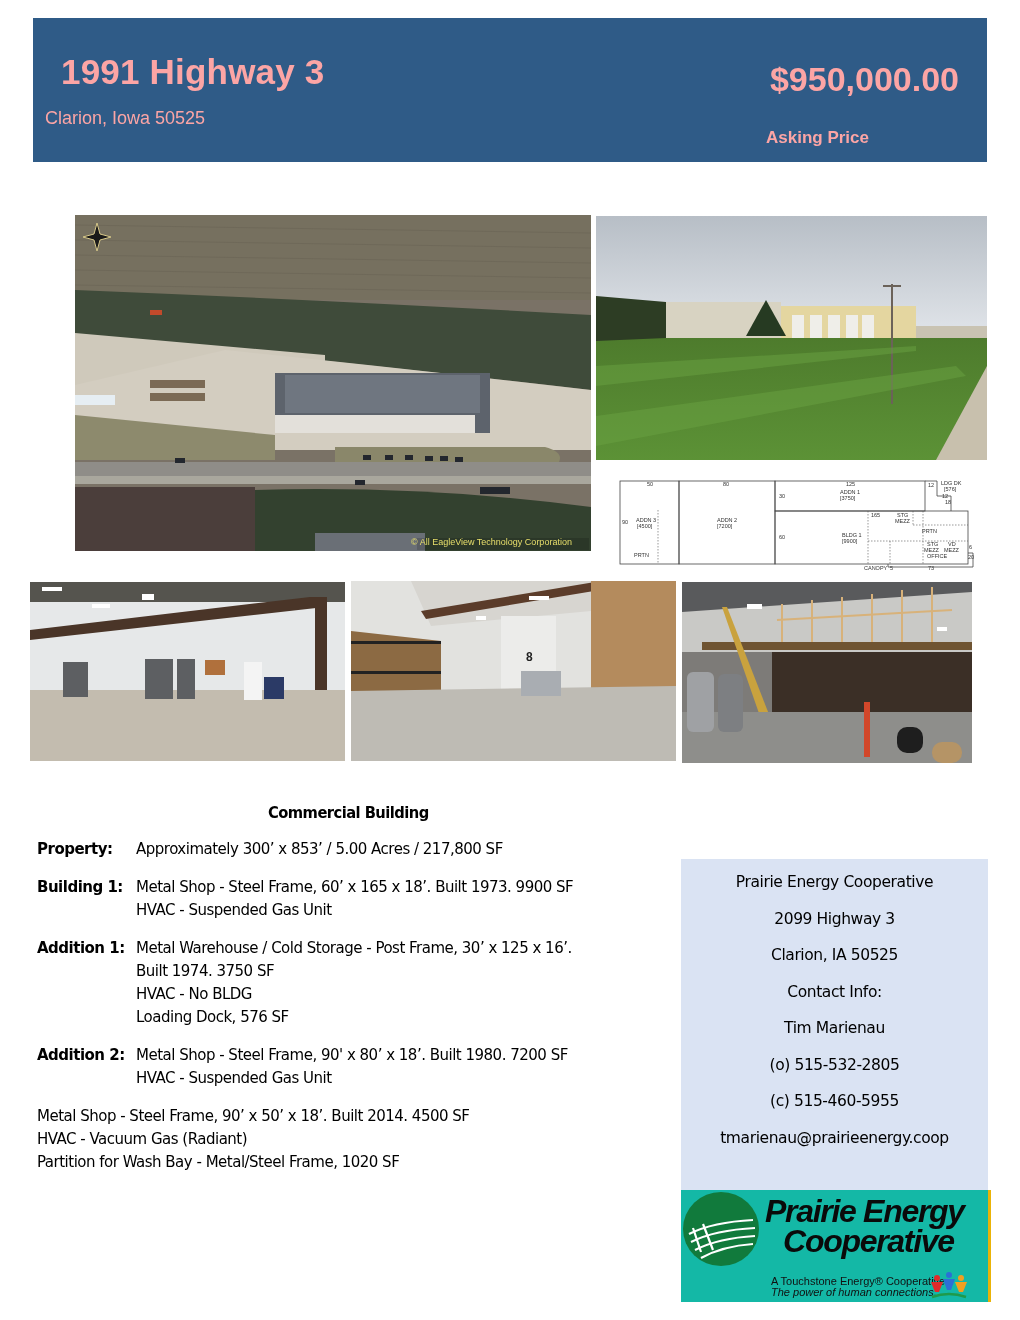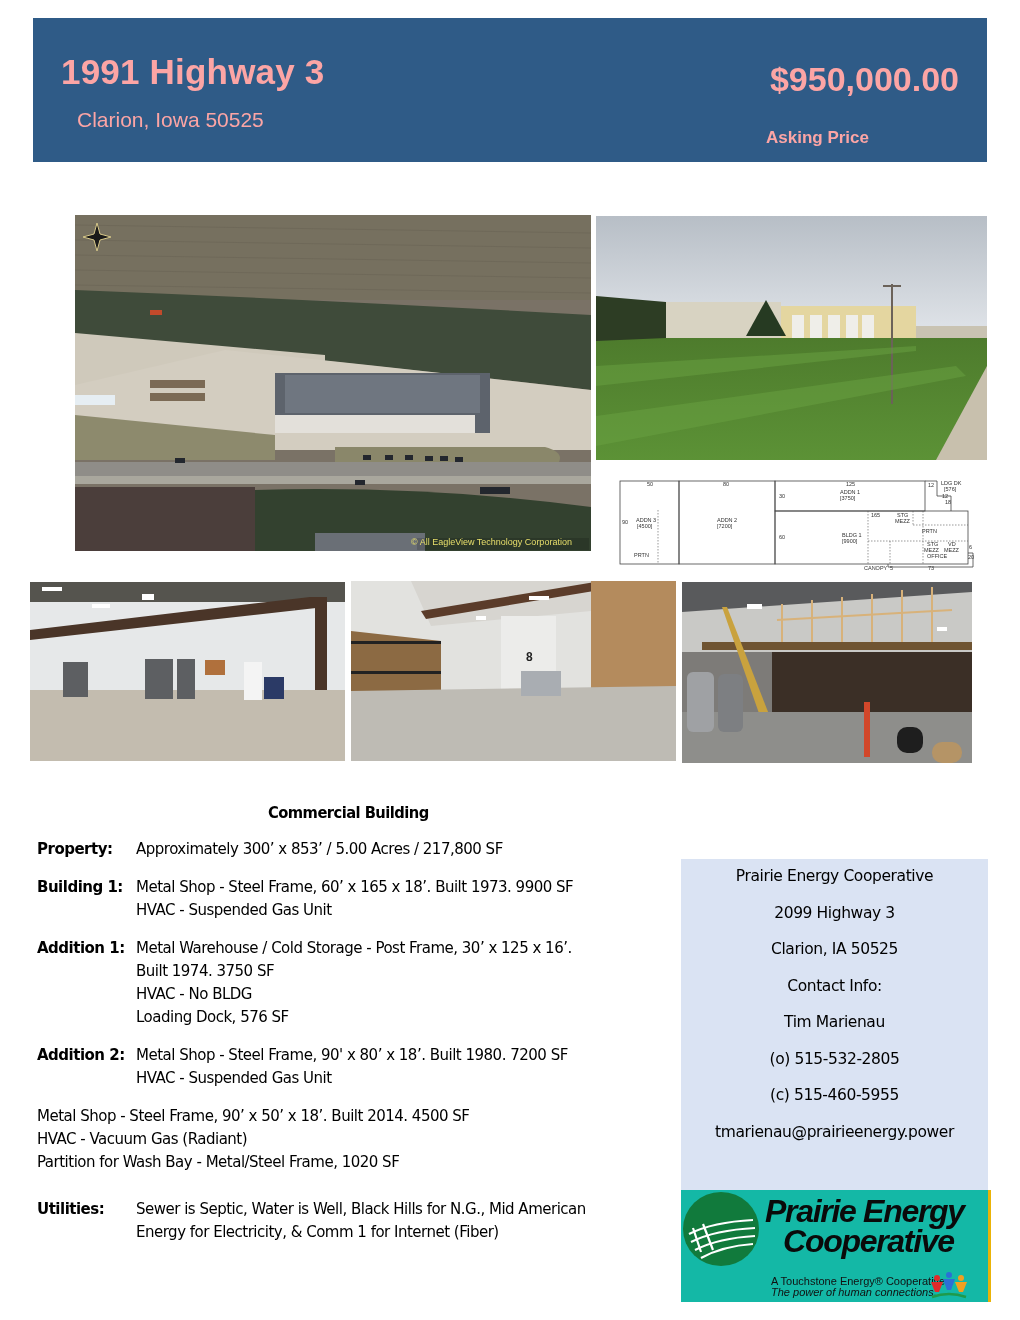--- a/index.html
+++ b/index.html
@@ -1,38 +1,38 @@
 <!DOCTYPE html>
 <html><head>
 <meta charset="utf-8">
 <style>
   html, body { margin:0; padding:0; background:#ffffff; }
   body { width:1020px; height:1320px; position:relative; overflow:hidden; font-family:"Liberation Sans", sans-serif; color:#000; }
   .abs { position:absolute; }
 
   .header { left:33px; top:18px; width:954px; height:144px; background:#2f5b87; color:#fca5a5; }
   .h-title { left:28px; top:34px; font-size:35px; font-weight:bold; letter-spacing:0.2px; white-space:nowrap; }
-  .h-sub { left:44px; top:90px; font-size:21px; white-space:nowrap; }
+  .h-sub { left:12px; top:90px; font-size:18px; white-space:nowrap; }
   .h-price { right:28px; top:42px; font-size:34px; font-weight:bold; white-space:nowrap; }
   .h-price-label { left:733px; top:110px; font-size:17px; font-weight:bold; white-space:nowrap; }
 
   .photo { overflow:hidden; }
   .photo svg { display:block; width:100%; height:100%; }
 
   .sec-title { left:268px; top:803px; font-size:16px; font-weight:bold; font-family:"DejaVu Sans", sans-serif; letter-spacing:-0.6px; transform:scaleX(0.92); transform-origin:left; }
 
   .specs { left:37px; top:838px; width:630px; font-family:"DejaVu Sans", sans-serif; font-size:15px; line-height:23px; letter-spacing:-0.5px; }
   .spec-row { display:flex; margin-bottom:15px; }
   .spec-label { width:99px; flex:none; font-weight:bold; white-space:nowrap; }
   .spec-lines { flex:1; }
   .spec-line { white-space:nowrap; }
 
   .contact { left:681px; top:859px; width:307px; height:331px; background:#dae3f3; font-family:"DejaVu Sans", sans-serif; font-size:15.5px; letter-spacing:-0.4px; text-align:center; }
   .contact-line { height:36.5px; line-height:30px; white-space:nowrap; }
-  .contact-lines { padding-top:2px; }
+  .contact-lines { padding-top:8px; }
 
   .logo-box { left:681px; top:1190px; width:307px; height:112px; background:#14b8a6; border-right:3px solid #eab308; }
   .logo-circle { left:2px; top:2px; width:76px; height:74px; border-radius:50%; background:#117a3c; overflow:hidden; }
   .logo-name { left:84px; top:6px; font-size:32px; font-weight:bold; font-style:italic; line-height:30px; letter-spacing:-1.3px; color:#0a0a0a; white-space:nowrap; text-align:center; }
   .logo-name .ln2 { display:block; padding-left:8px; }
   .logo-tag { left:90px; top:86px; font-family:Liberation Sans, sans-serif; font-size:11px; line-height:11px; white-space:nowrap; color:#111; }
   .logo-tag .tag2 { font-style:italic; }
   .logo-people { left:248px; top:80px; width:40px; height:30px; }
 </style>
 </head>
@@ -282,39 +282,32 @@
       <div class="spec-line">HVAC - Suspended Gas Unit</div>
     </div>
   </div>
   <div class="spec-row" style="margin-bottom:24px;">
     <div class="spec-lines">
       <div class="spec-line">Metal Shop - Steel Frame, 90’ x 50’ x 18’. Built 2014. 4500 SF</div>
       <div class="spec-line">HVAC - Vacuum Gas (Radiant)</div>
       <div class="spec-line">Partition for Wash Bay - Metal/Steel Frame, 1020 SF</div>
     </div>
   </div>
-  <div class="spec-row">
-    <div class="spec-label">Utilities:</div>
-    <div class="spec-lines">
-      <div class="spec-line">Sewer is Septic, Water is Well, Black Hills for N.G., Mid American</div>
-      <div class="spec-line">Energy for Electricity, &amp; Comm 1 for Internet (Fiber)</div>
-    </div>
-  </div>
 </div>
 
 <div class="abs contact">
   <div class="contact-lines">
     <div class="contact-line">Prairie Energy Cooperative</div>
     <div class="contact-line">2099 Highway 3</div>
     <div class="contact-line">Clarion, IA 50525</div>
     <div class="contact-line">Contact Info:</div>
     <div class="contact-line">Tim Marienau</div>
     <div class="contact-line">(o)  515-532-2805</div>
     <div class="contact-line">(c)  515-460-5955</div>
-    <div class="contact-line">tmarienau@prairieenergy.power</div>
+    <div class="contact-line">tmarienau@prairieenergy.coop</div>
   </div>
 </div>
 
 <div class="abs logo-box">
   <div class="abs logo-circle">
     <svg viewBox="0 0 76 74" width="76" height="74">
       <g fill="none" stroke="#ffffff" stroke-width="2.2">
         <path d="M6 42 Q30 30 70 28"></path>
         <path d="M8 50 Q32 38 72 36"></path>
         <path d="M12 58 Q36 46 72 44"></path>

